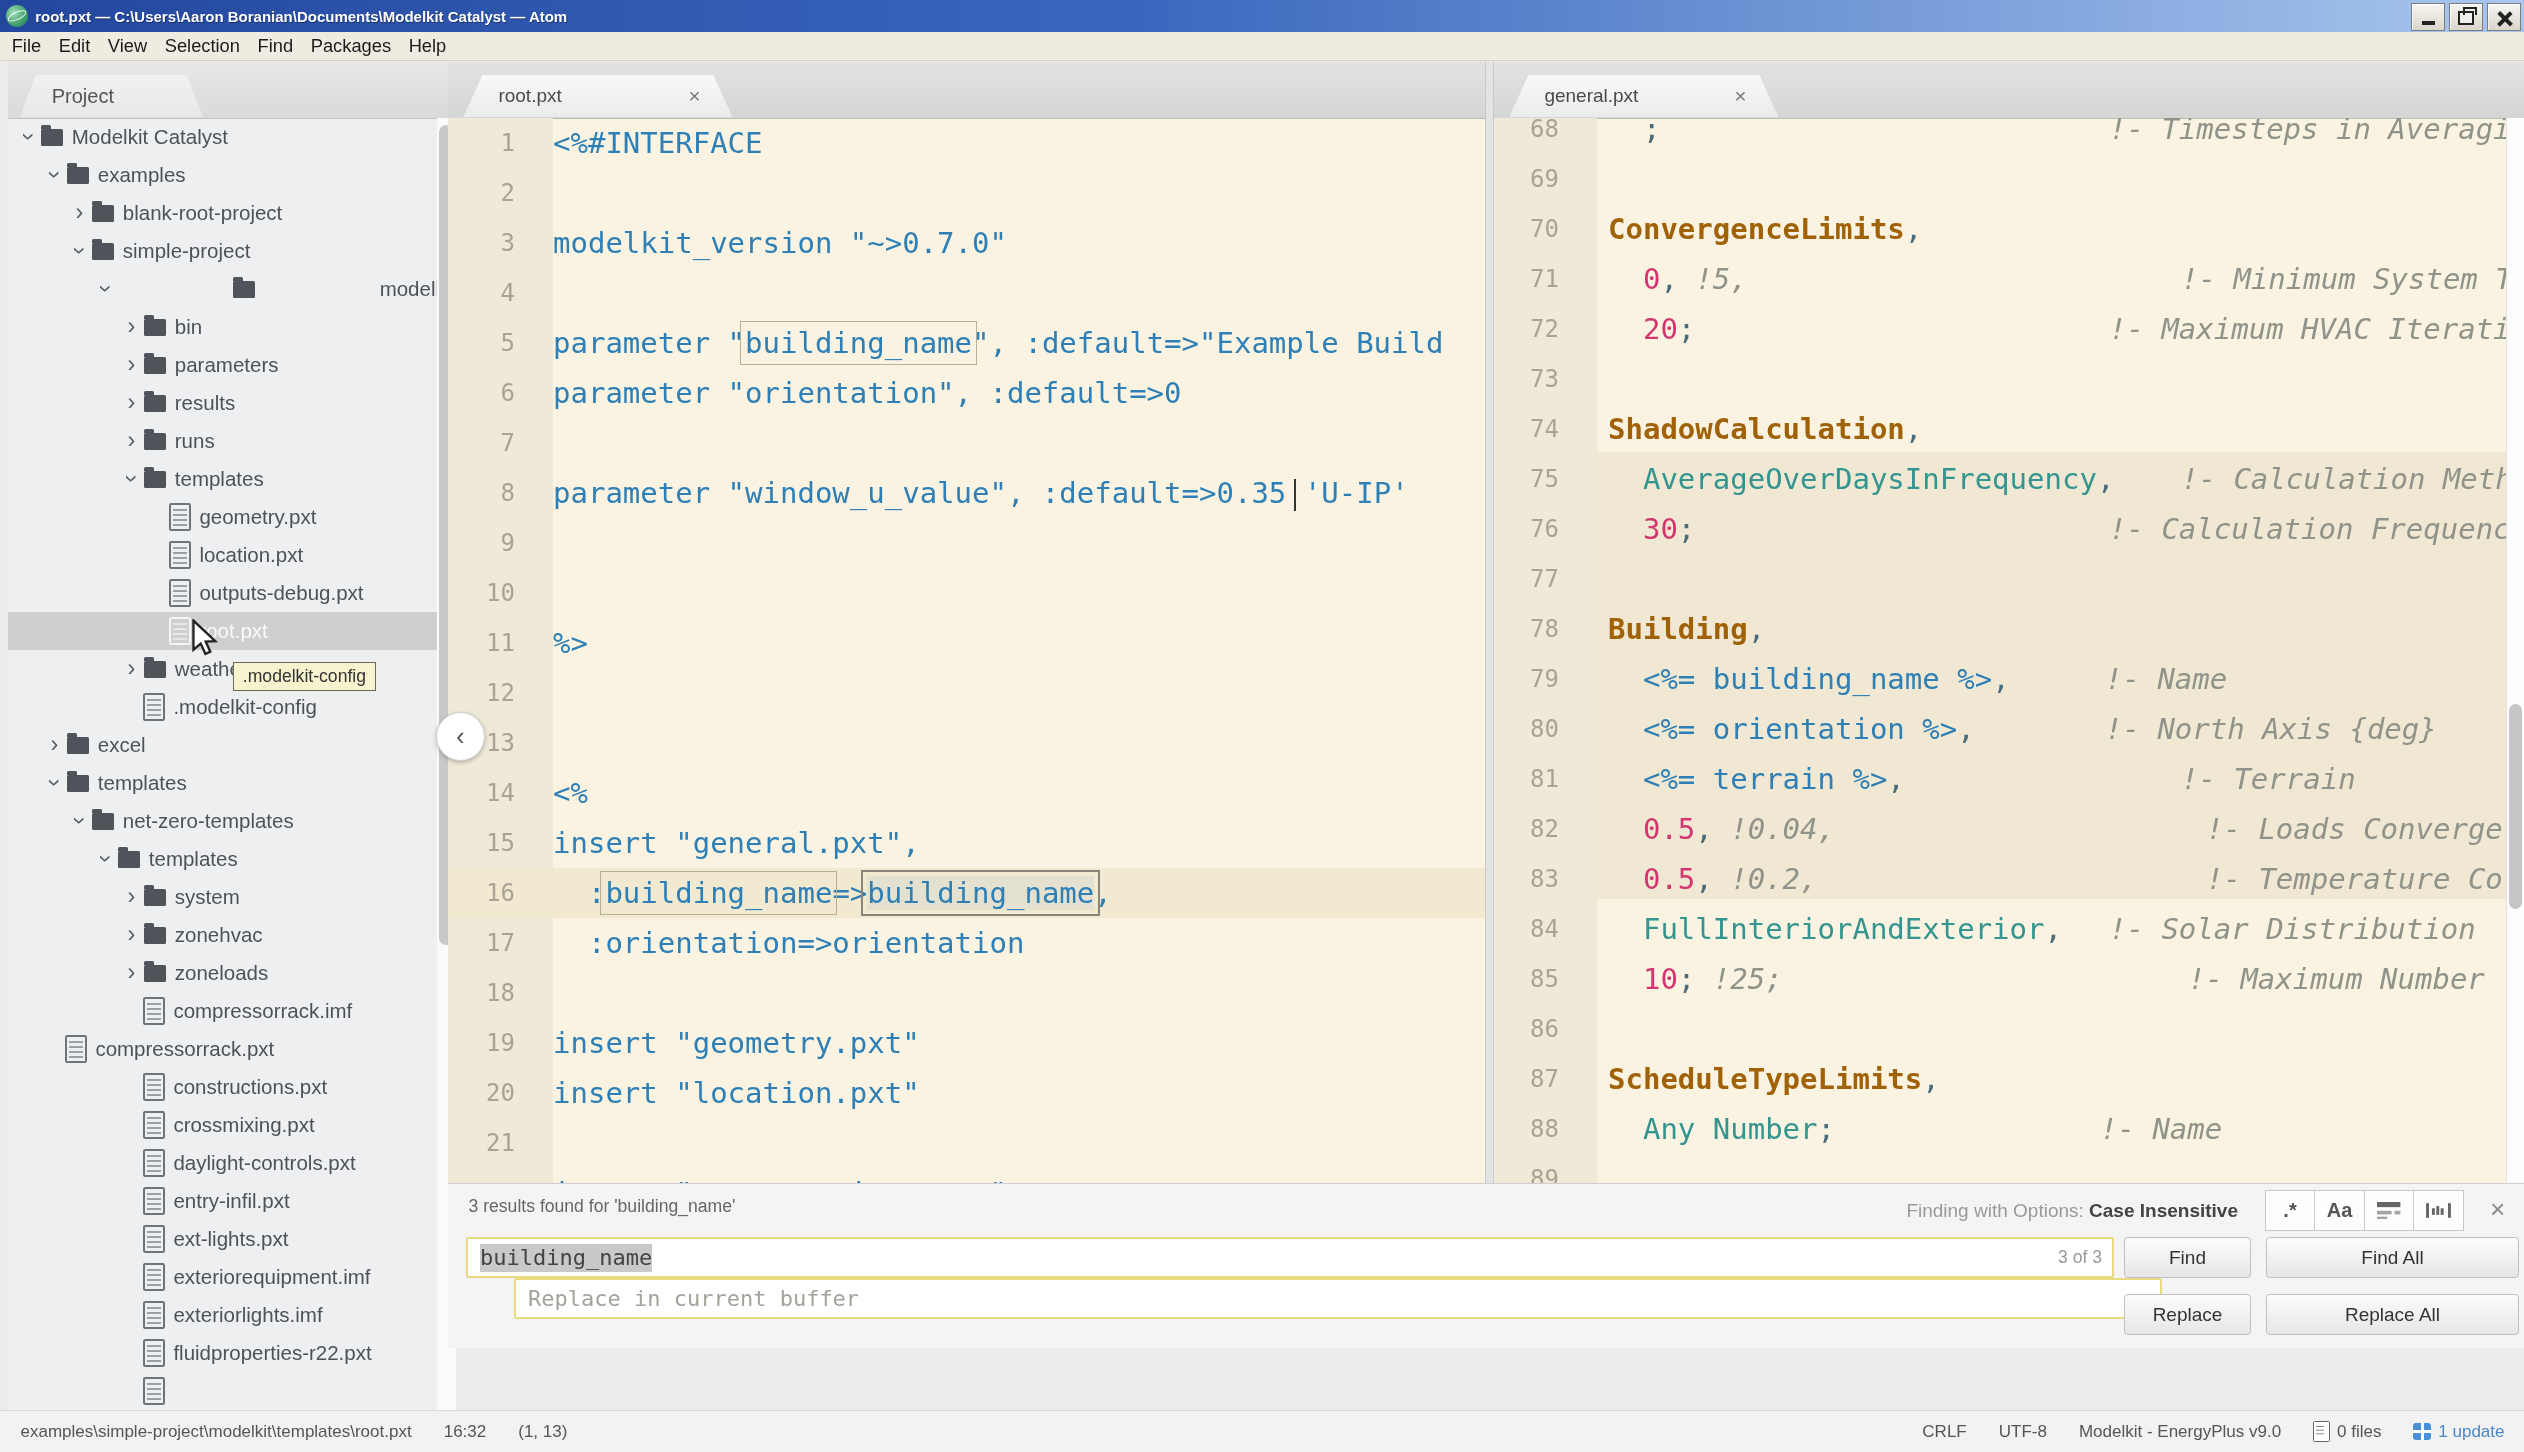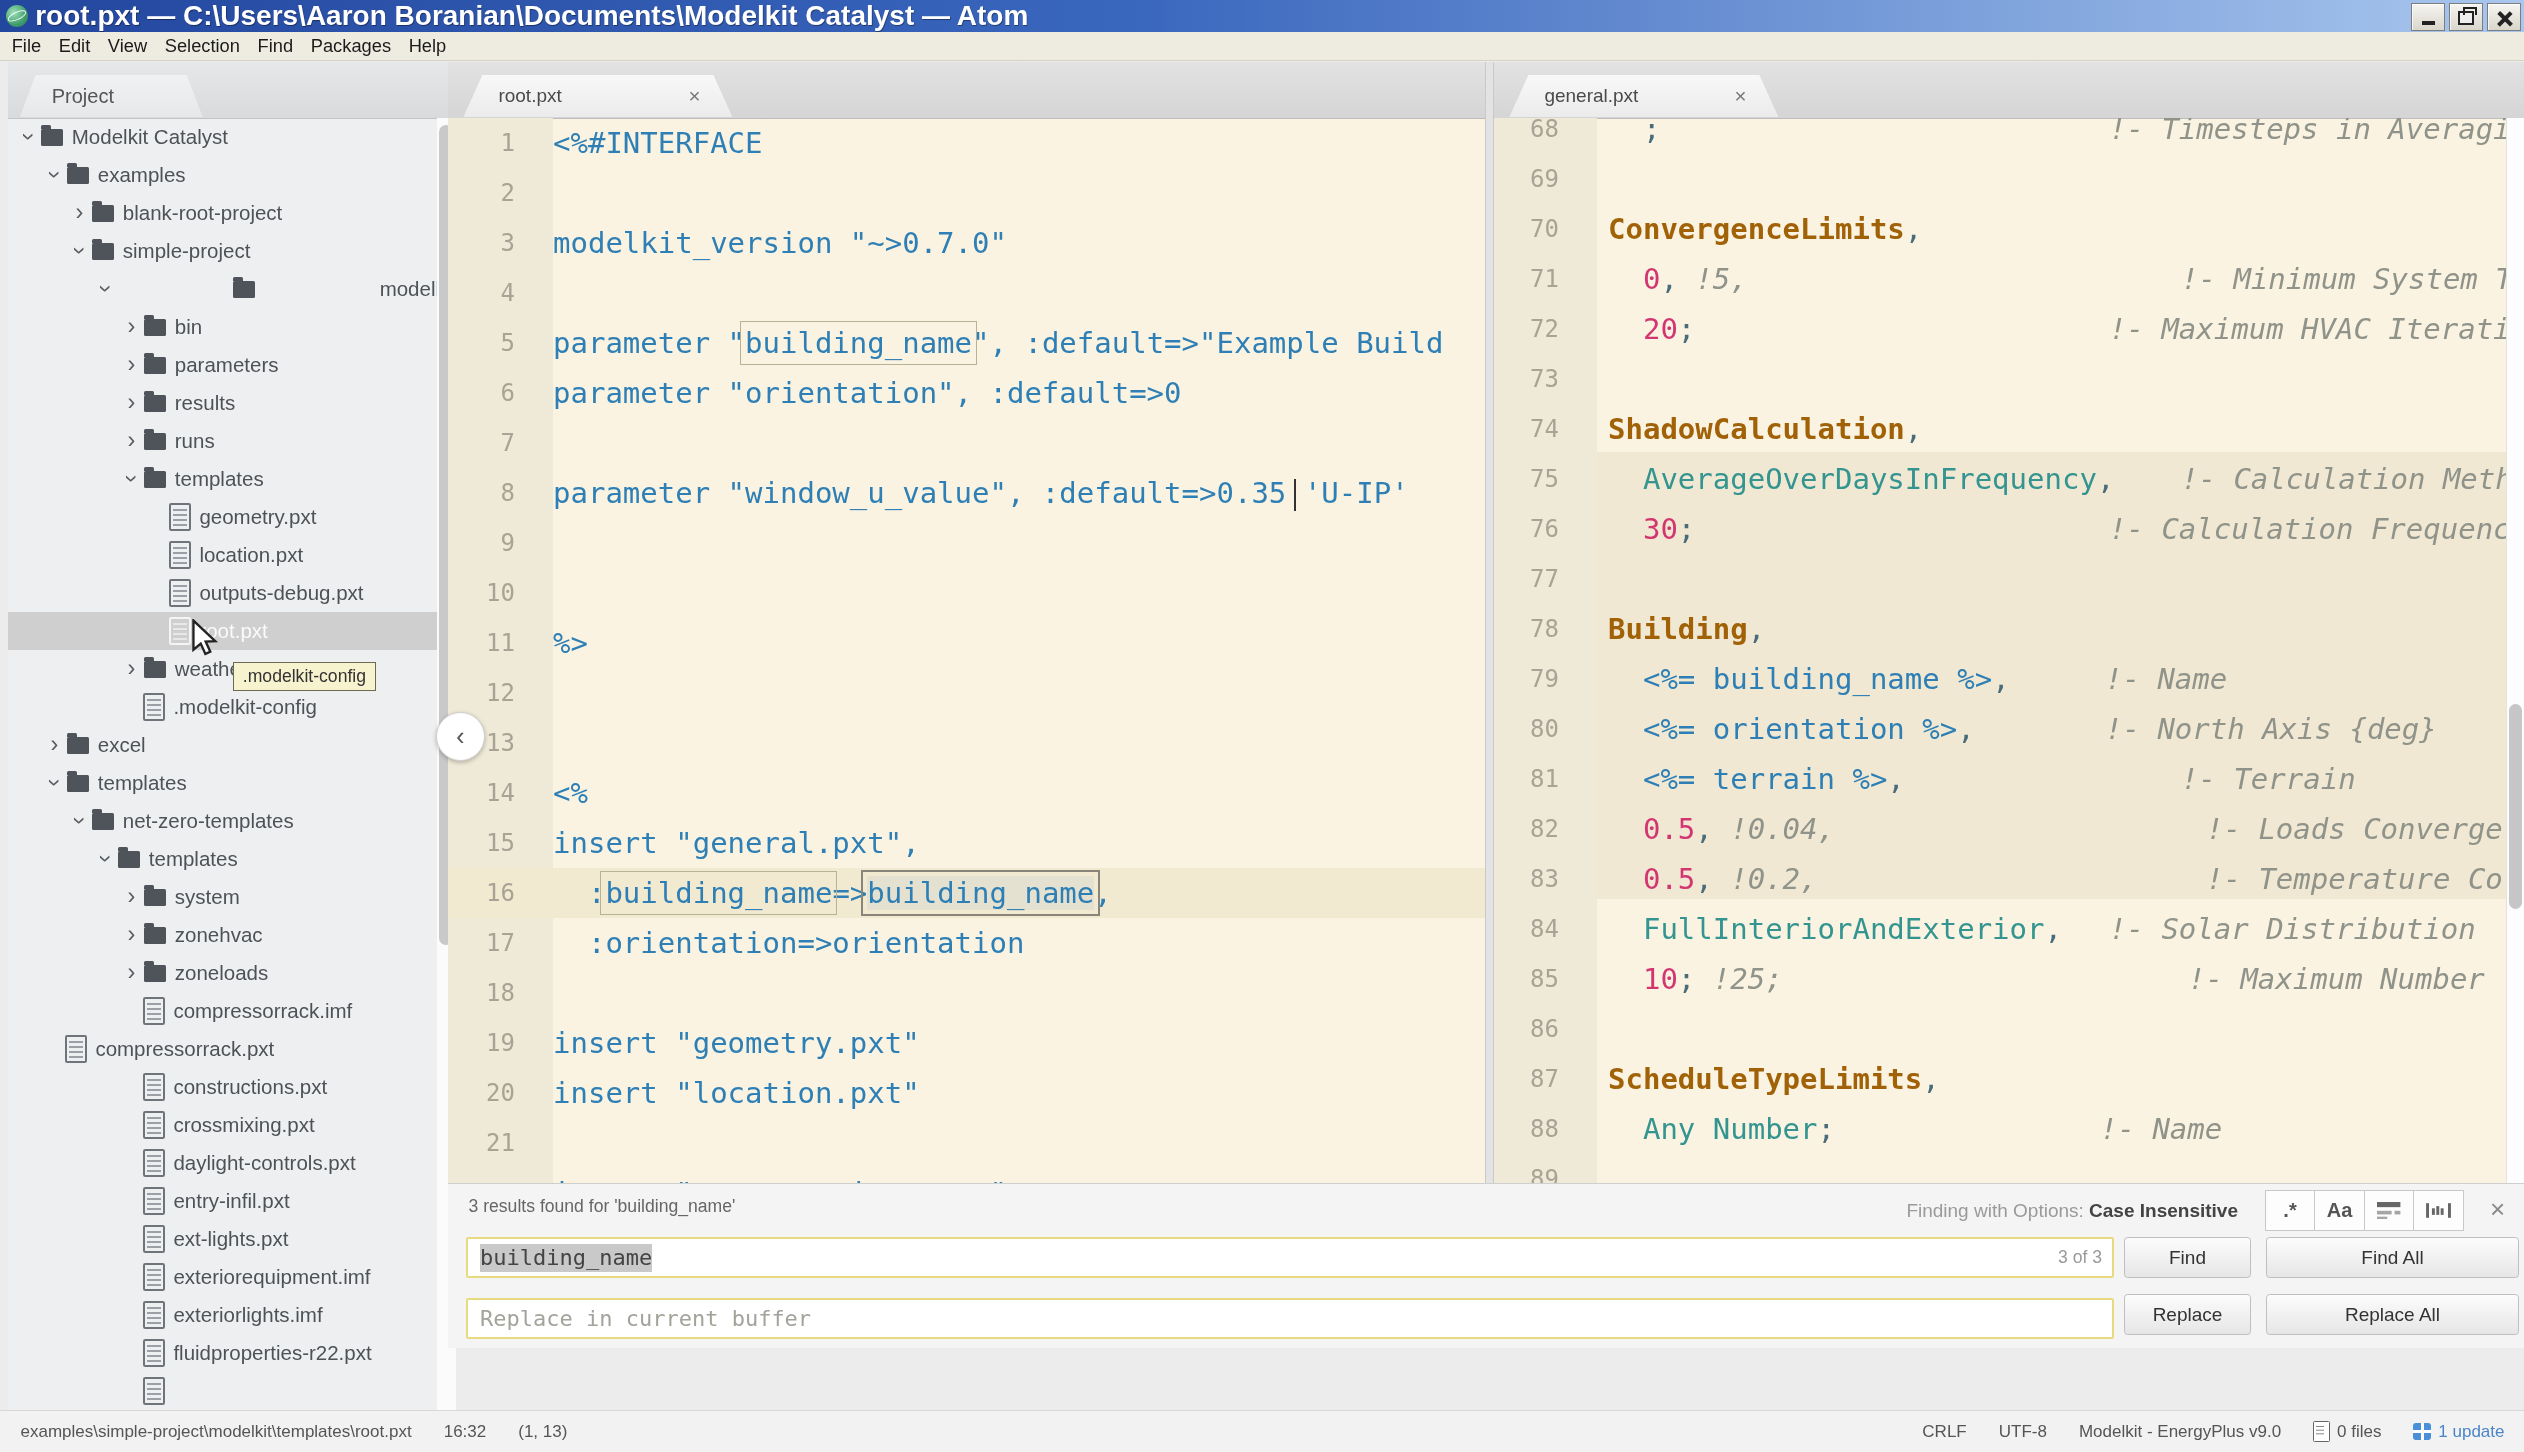--- a/index.html
+++ b/index.html
@@ -7,21 +7,21 @@
        font-family:"Liberation Sans",sans-serif;background:#ececec;}
 
   
   .titlebar{position:absolute;left:0;top:0;width:100%;height:32px;
     background:linear-gradient(90deg,#24479e 0%,#3a67be 45%,#a9c7ee 100%);
     display:flex;align-items:center;color:#fff;}
   .atom-logo{position:relative;width:22px;height:22px;margin:0 7.3px 0 5.9px;border-radius:50%;
     background:radial-gradient(circle at 35% 35%,#9fe0bb,#3f9e6b 60%,#2c7a52);}
   .atom-logo::before{content:'';position:absolute;left:0.7px;top:6.6px;width:17.6px;height:5.9px;
     border:1.5px solid rgba(255,255,255,.9);border-radius:50%;transform:rotate(-25deg);}
-  .title-text{font-size:28px;font-weight:bold;text-shadow:0.7px 0.7px 0.7px rgba(0,0,0,.4);white-space:nowrap;}
+  .title-text{font-size:15px;font-weight:bold;text-shadow:0.7px 0.7px 0.7px rgba(0,0,0,.4);white-space:nowrap;}
   .win-controls{position:absolute;right:4.4px;top:2.9px;display:flex;gap:3.7px;}
   .win-btn{width:32px;height:26px;background:linear-gradient(#f6f5f1,#d9d6cb);
     border:0.7px solid #7d7d7d;box-shadow:inset 0.7px 0.7px 0 #fff;display:flex;align-items:flex-end;justify-content:center;}
   .g-min{width:13px;height:3.7px;background:#222;margin-bottom:5.1px;}
   .g-restore{position:relative;width:11.7px;height:9.5px;border:2.2px solid #222;margin-bottom:5.1px;background:#eee;}
   .g-restore::before{content:'';position:absolute;left:2.9px;top:-6.6px;width:10.3px;height:5.9px;border:2.2px solid #222;border-bottom:none;}
   .g-close{position:relative;width:16px;height:16px;margin-bottom:3.7px;}
   .g-close::before,.g-close::after{content:'';position:absolute;left:7.3px;top:0;width:3.7px;height:17.6px;background:#222;}
   .g-close::before{transform:rotate(45deg);} .g-close::after{transform:rotate(-45deg);}
 
@@ -113,21 +113,21 @@
   .find-status{position:absolute;left:20.5px;top:11.7px;font-size:17.6px;color:#666;}
   .find-options{position:absolute;right:287px;top:16px;font-size:19px;color:#9a9a9a;}
   .find-options b{color:#444;font-weight:bold;}
   .opt-group{position:absolute;left:1818px;top:5.9px;display:flex;}
   .opt-btn{width:51px;height:41px;background:#fdfdfd;border:1.5px solid #c8c8c8;margin-left:-1.5px;
     display:flex;align-items:center;justify-content:center;font-size:20px;font-weight:bold;color:#555;box-sizing:border-box;}
   .find-close{position:absolute;left:2042px;top:10.3px;font-size:26px;color:#8a8a8a;}
   .find-input{position:absolute;left:18.3px;width:1648px;height:41px;background:#fff;border:2.2px solid #e8da7e;border-radius:2.2px;
     display:flex;align-items:center;padding:0 11.7px;box-sizing:border-box;
     font-family:"DejaVu Sans Mono",monospace;font-size:22px;color:#444;}
-  .row-find{top:53px;} .row-replace{top:114px;}
+  .row-find{top:53px;} .row-replace{top:94px;margin-left:48px;}
   .sel-text{background:#c9c9c9;padding:1.5px 0;}
   .result-counter{position:absolute;right:10.3px;top:0;height:100%;display:flex;align-items:center;
     font-family:"Liberation Sans",sans-serif;font-size:17.6px;color:#999;}
   .placeholder{color:#a3a39b;}
   .fr-btn{position:absolute;height:41px;background:linear-gradient(#fcfcfc,#e6e6e6);border:1.5px solid #bfbfbf;border-radius:3.7px;
     display:flex;align-items:center;justify-content:center;font-size:19px;color:#333;box-sizing:border-box;}
   .btn-find{left:1676px;top:53px;width:127px;}
   .btn-findall{left:1818px;top:53px;width:253px;}
   .btn-replace{left:1676px;top:110px;width:127px;}
   .btn-replaceall{left:1818px;top:110px;width:253px;}

